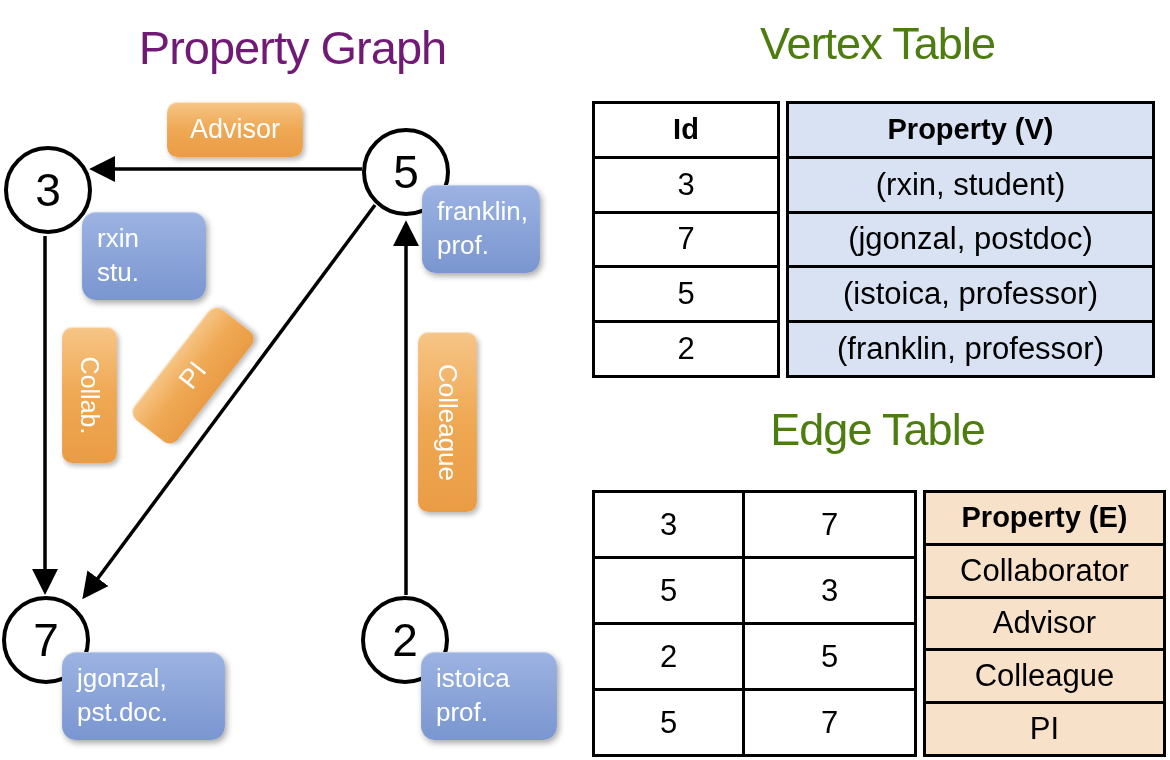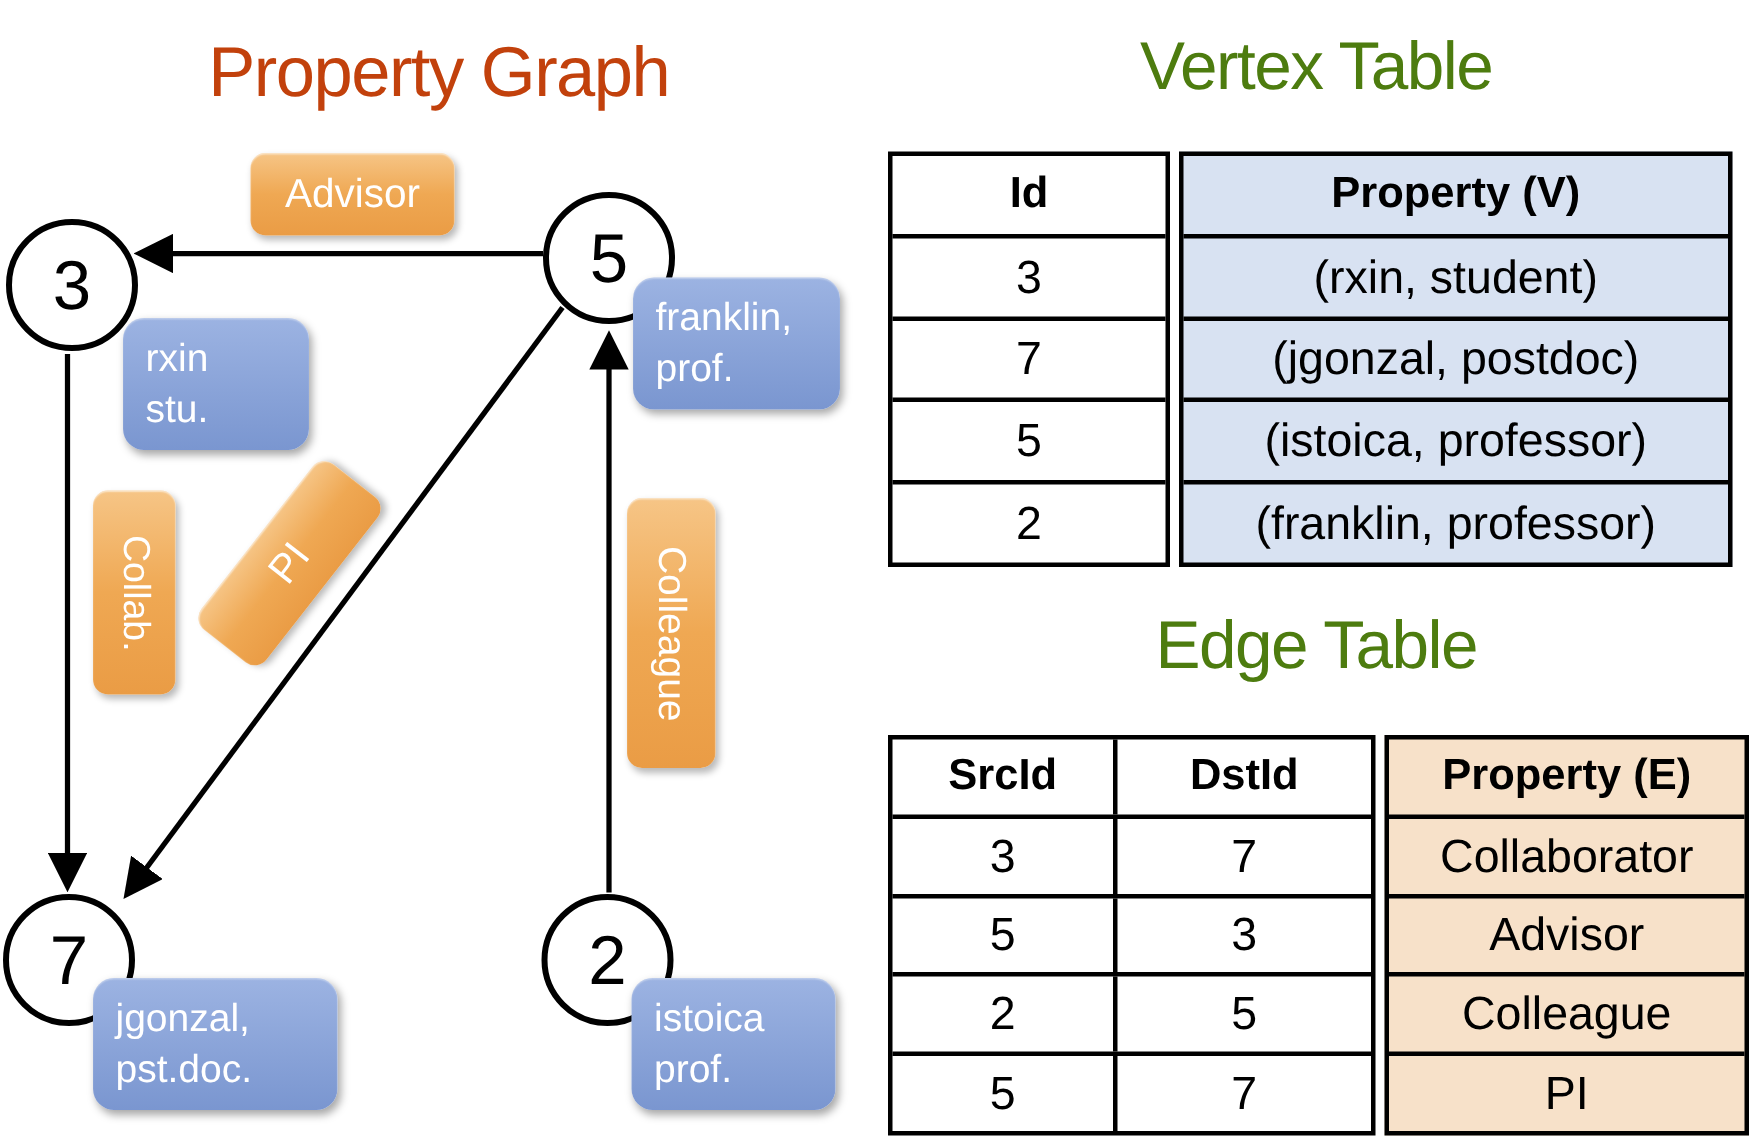--- a/index.html
+++ b/index.html
@@ -2,21 +2,21 @@
 <html style="--orange-light: #f6c586; --orange-dark: #ea9c45; --blue-light: #9cb3e2; --blue-dark: #7a96d0; --table-blue: #d8e2f2; --table-orange: #f7e1c9; --ink: #000000;"><head>
 <meta charset="utf-8">
 <style>
   html,body{margin:0;padding:0;background:#fff;}
   .stage{position:relative;width:1170px;height:760px;background:#fff;overflow:hidden;
          font-family:"Liberation Sans",sans-serif;color:#000;}
 
   
   .graph-pane{position:absolute;left:0;top:0;width:585px;height:760px;}
   .graph-title{position:absolute;left:0;top:20px;width:585px;text-align:center;
-               font-size:47px;font-weight:400;letter-spacing:-1px;color:#c2410c;}
+               font-size:47px;font-weight:400;letter-spacing:-1px;color:#701a75;}
   svg.edges{position:absolute;left:0;top:0;z-index:1;}
   .node-circle{position:absolute;width:88px;height:88px;border:4px solid #000;border-radius:50%;
                background:#fff;z-index:3;display:flex;align-items:center;justify-content:center;
                font-size:46px;box-sizing:border-box;}
   .olabel{position:absolute;z-index:2;display:flex;align-items:center;justify-content:center;
           background:linear-gradient(180deg,var(--orange-light) 0%,#efa853 50%,var(--orange-dark) 100%);
           border-radius:10px;color:#fff;font-size:27px;
           box-shadow:2px 3px 5px rgba(0,0,0,.28), inset 0 1px 1px rgba(255,255,255,.55);}
   .olabel .vtext{transform:rotate(90deg);white-space:nowrap;}
   .bluebox{position:absolute;z-index:4;box-sizing:border-box;padding:9px 6px 0 15px;
@@ -83,21 +83,21 @@
       <span>7</span>
     </div>
     <div class="node-circle" style="left:361px;top:596px;">
       <span>2</span>
     </div>
 
     <div class="bluebox" style="left:55px;top:212px;width:124px;height:88px;margin-left:27px;">
       <div>rxin</div>
       <div>stu.</div>
     </div>
-    <div class="bluebox" style="left:422px;top:185px;width:138px;height:88px;">
+    <div class="bluebox" style="left:422px;top:185px;width:118px;height:88px;">
       <div>franklin,</div>
       <div>prof.</div>
     </div>
     <div class="bluebox" style="left:62px;top:652px;width:163px;height:88px;">
       <div>jgonzal,</div>
       <div>pst.doc.</div>
     </div>
     <div class="bluebox" style="left:421px;top:652px;width:136px;height:88px;">
       <div>istoica</div>
       <div>prof.</div>
@@ -120,26 +120,20 @@
       <div class="trow hdr">Property (V)</div>
       <div class="trow">(rxin, student)</div>
       <div class="trow">(jgonzal, postdoc)</div>
       <div class="trow">(istoica, professor)</div>
       <div class="trow">(franklin, professor)</div>
     </div>
 
     <div class="table-title" style="top:404px;">Edge Table</div>
 
     <div class="tcol" style="left:7px;top:490px;width:325px;height:267px;">
-      <div class="trow hdr">
-        <div class="splitrow">
-          <div class="c1">SrcId</div>
-          <div class="c2">DstId</div>
-        </div>
-      </div>
       <div class="trow">
         <div class="splitrow">
           <div class="c1">3</div>
           <div class="c2">7</div>
         </div>
       </div>
       <div class="trow">
         <div class="splitrow">
           <div class="c1">5</div>
           <div class="c2">3</div>

